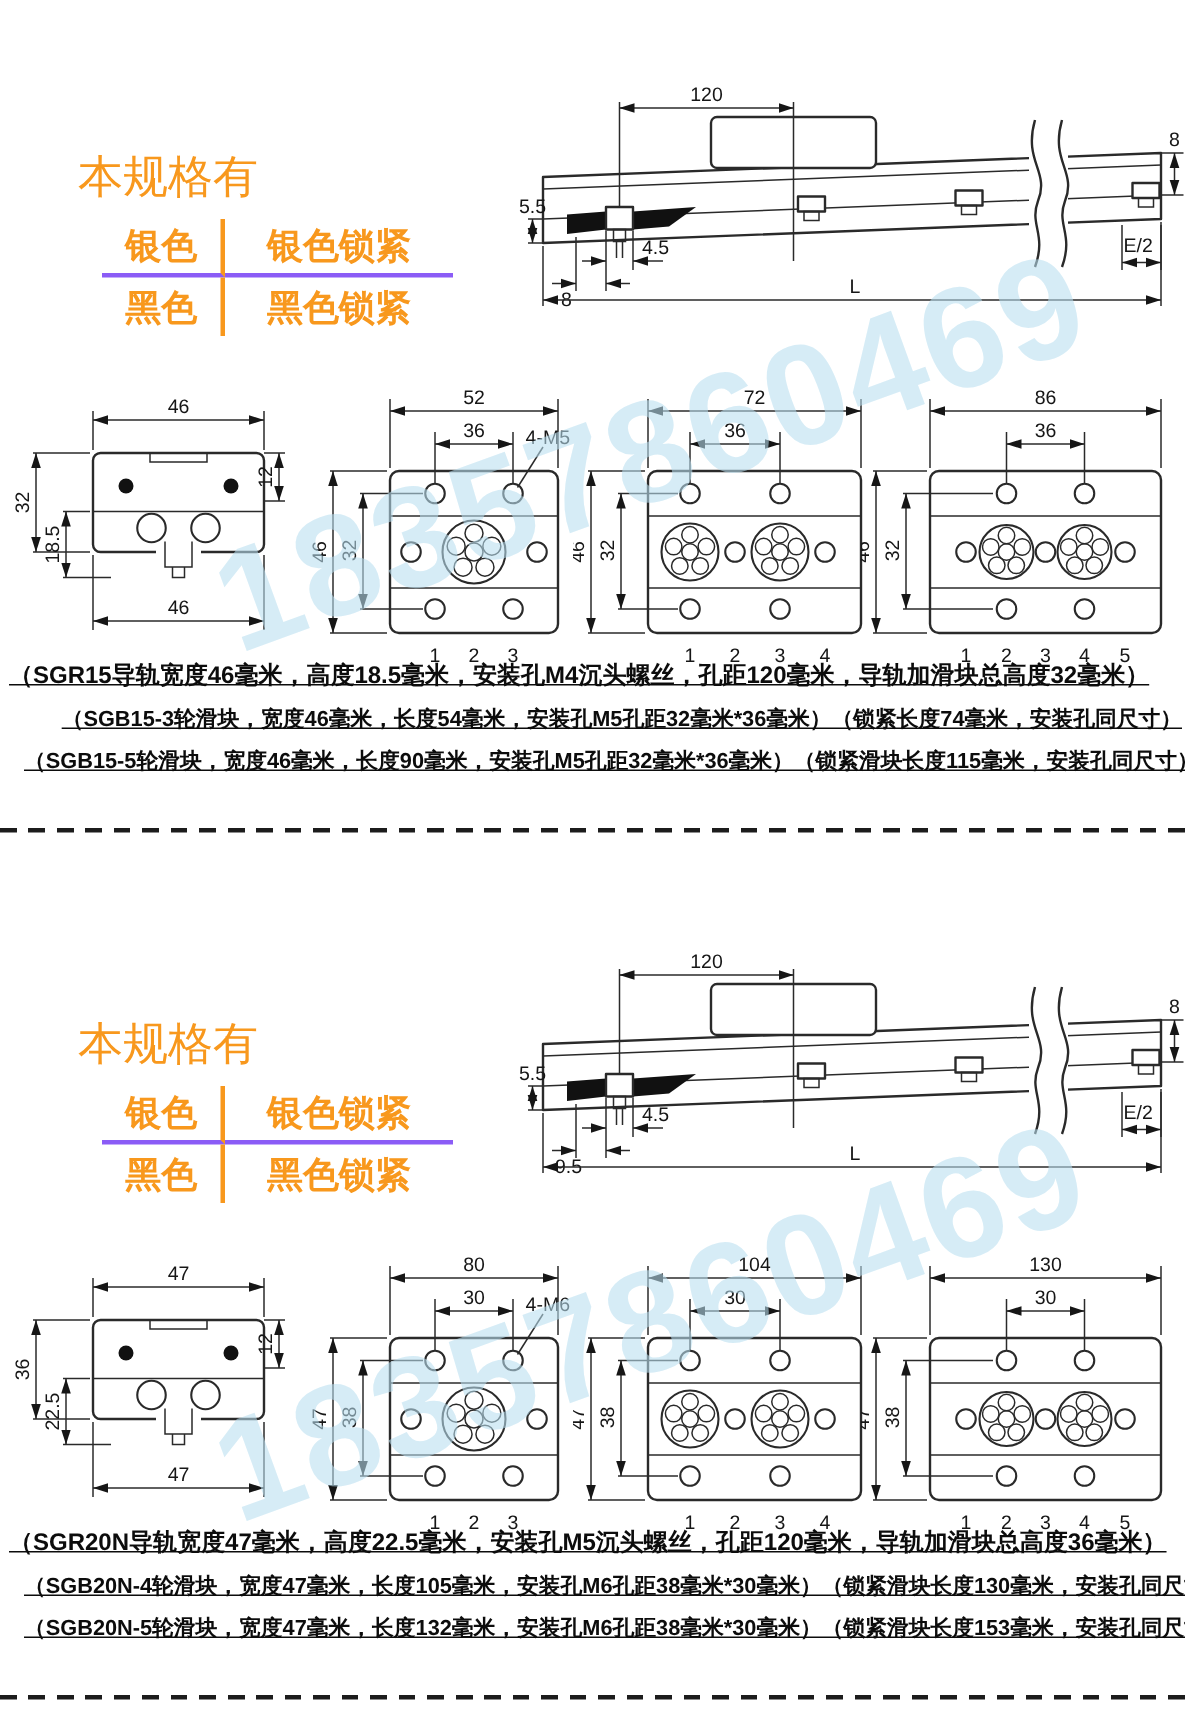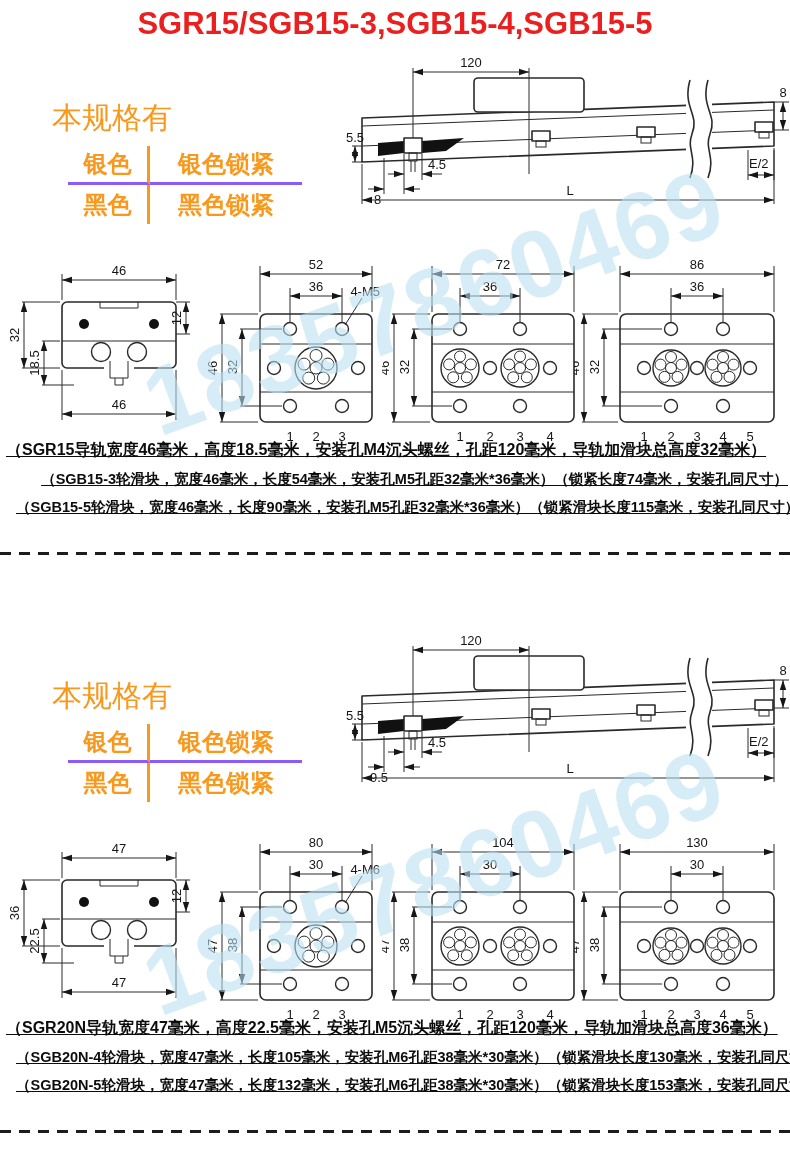--- a/index.html
+++ b/index.html
@@ -52,21 +52,20 @@
       </marker>
   </defs>
 </svg>
 
 <div class="page">
 
   <div class="watermark wm1">18357860469</div>
   <div class="watermark wm2">18357860469</div>
 
   <section class="section sec1">
-    <h1 class="title">SGR15/SGB15-3,SGB15-4,SGB15-5</h1>
     <div class="spec-label">本规格有</div>
     <div class="color-table">
       <div class="cell c1 r1">银色</div>
       <div class="cell r1">银色锁紧</div>
       <div class="cell c1">黑色</div>
       <div class="cell">黑色锁紧</div>
     </div>
 
     <svg class="side-view" viewBox="0 0 445 160">
       <g>

